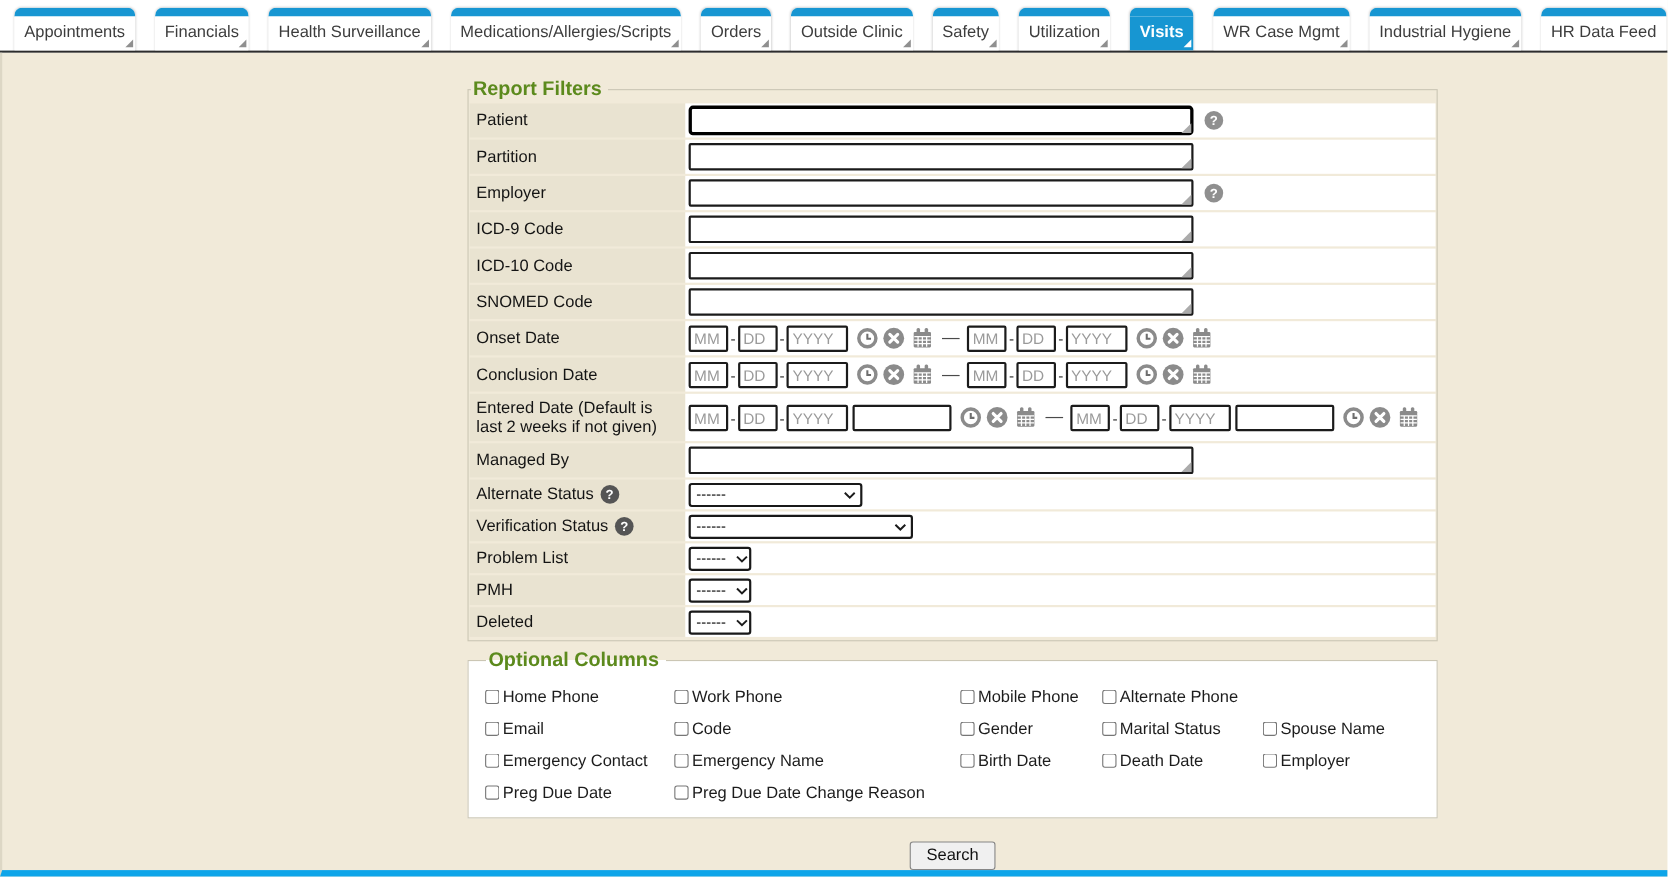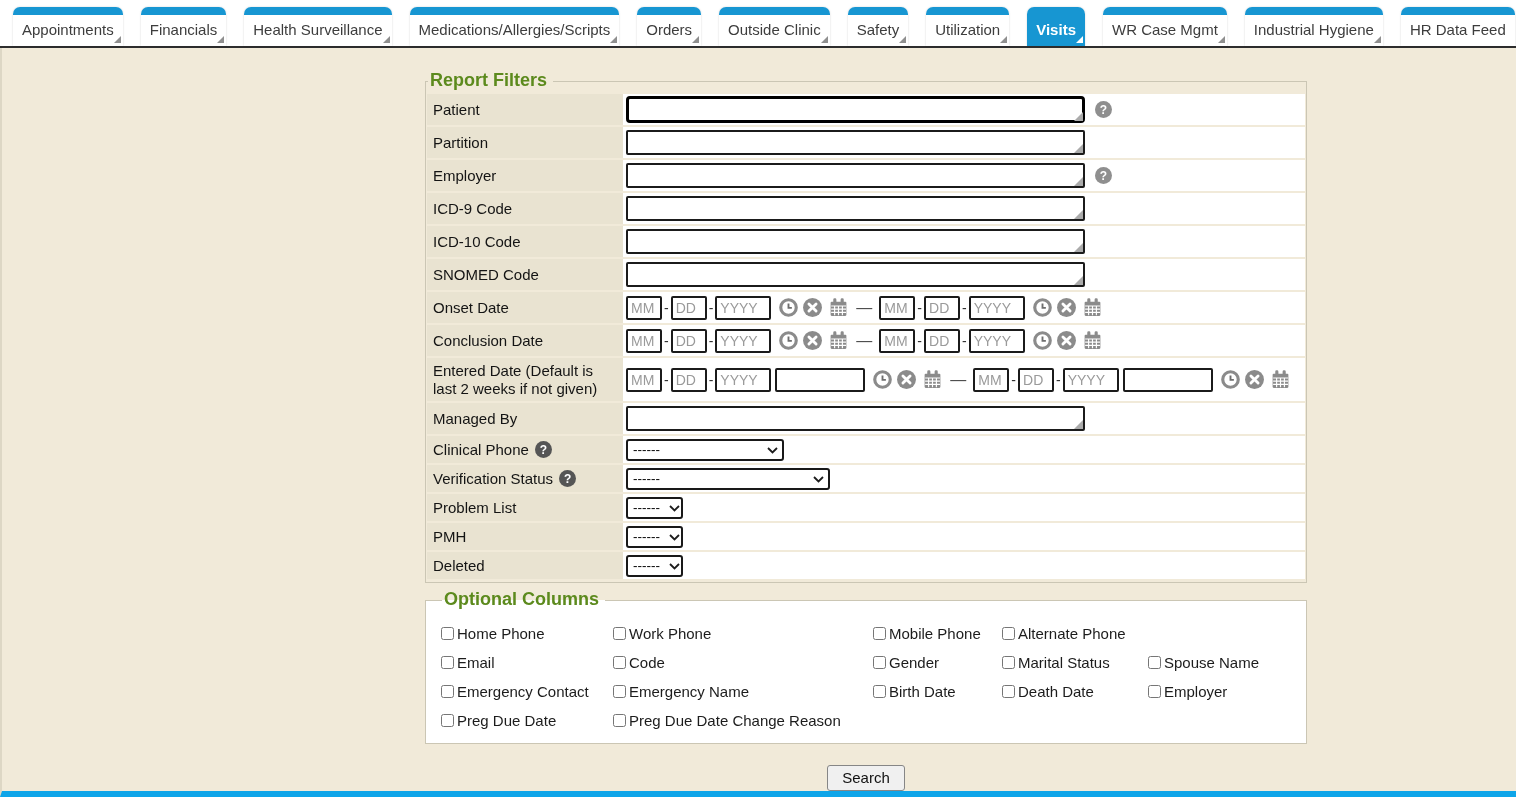--- a/index.html
+++ b/index.html
@@ -372,21 +372,21 @@
       <div class="lab">Managed By</div>
       <div class="val">
             <span class="iw">
               <input class="bigin" style="">
             </span>
           </div>
     </div>
 
     <div class="frow h-sm">
       <div class="lab">
-        <span>Clinical Phone</span>
+        <span>Alternate Status</span>
         <span class="help dark">?</span>
       </div>
       <div class="val">
         <span class="selwrap sel-md">
           <select><option>------</option></select>
           <svg class="chev" width="11" height="7">
                 <use href="#i-chev"></use>
               </svg>
         </span>
       </div>

